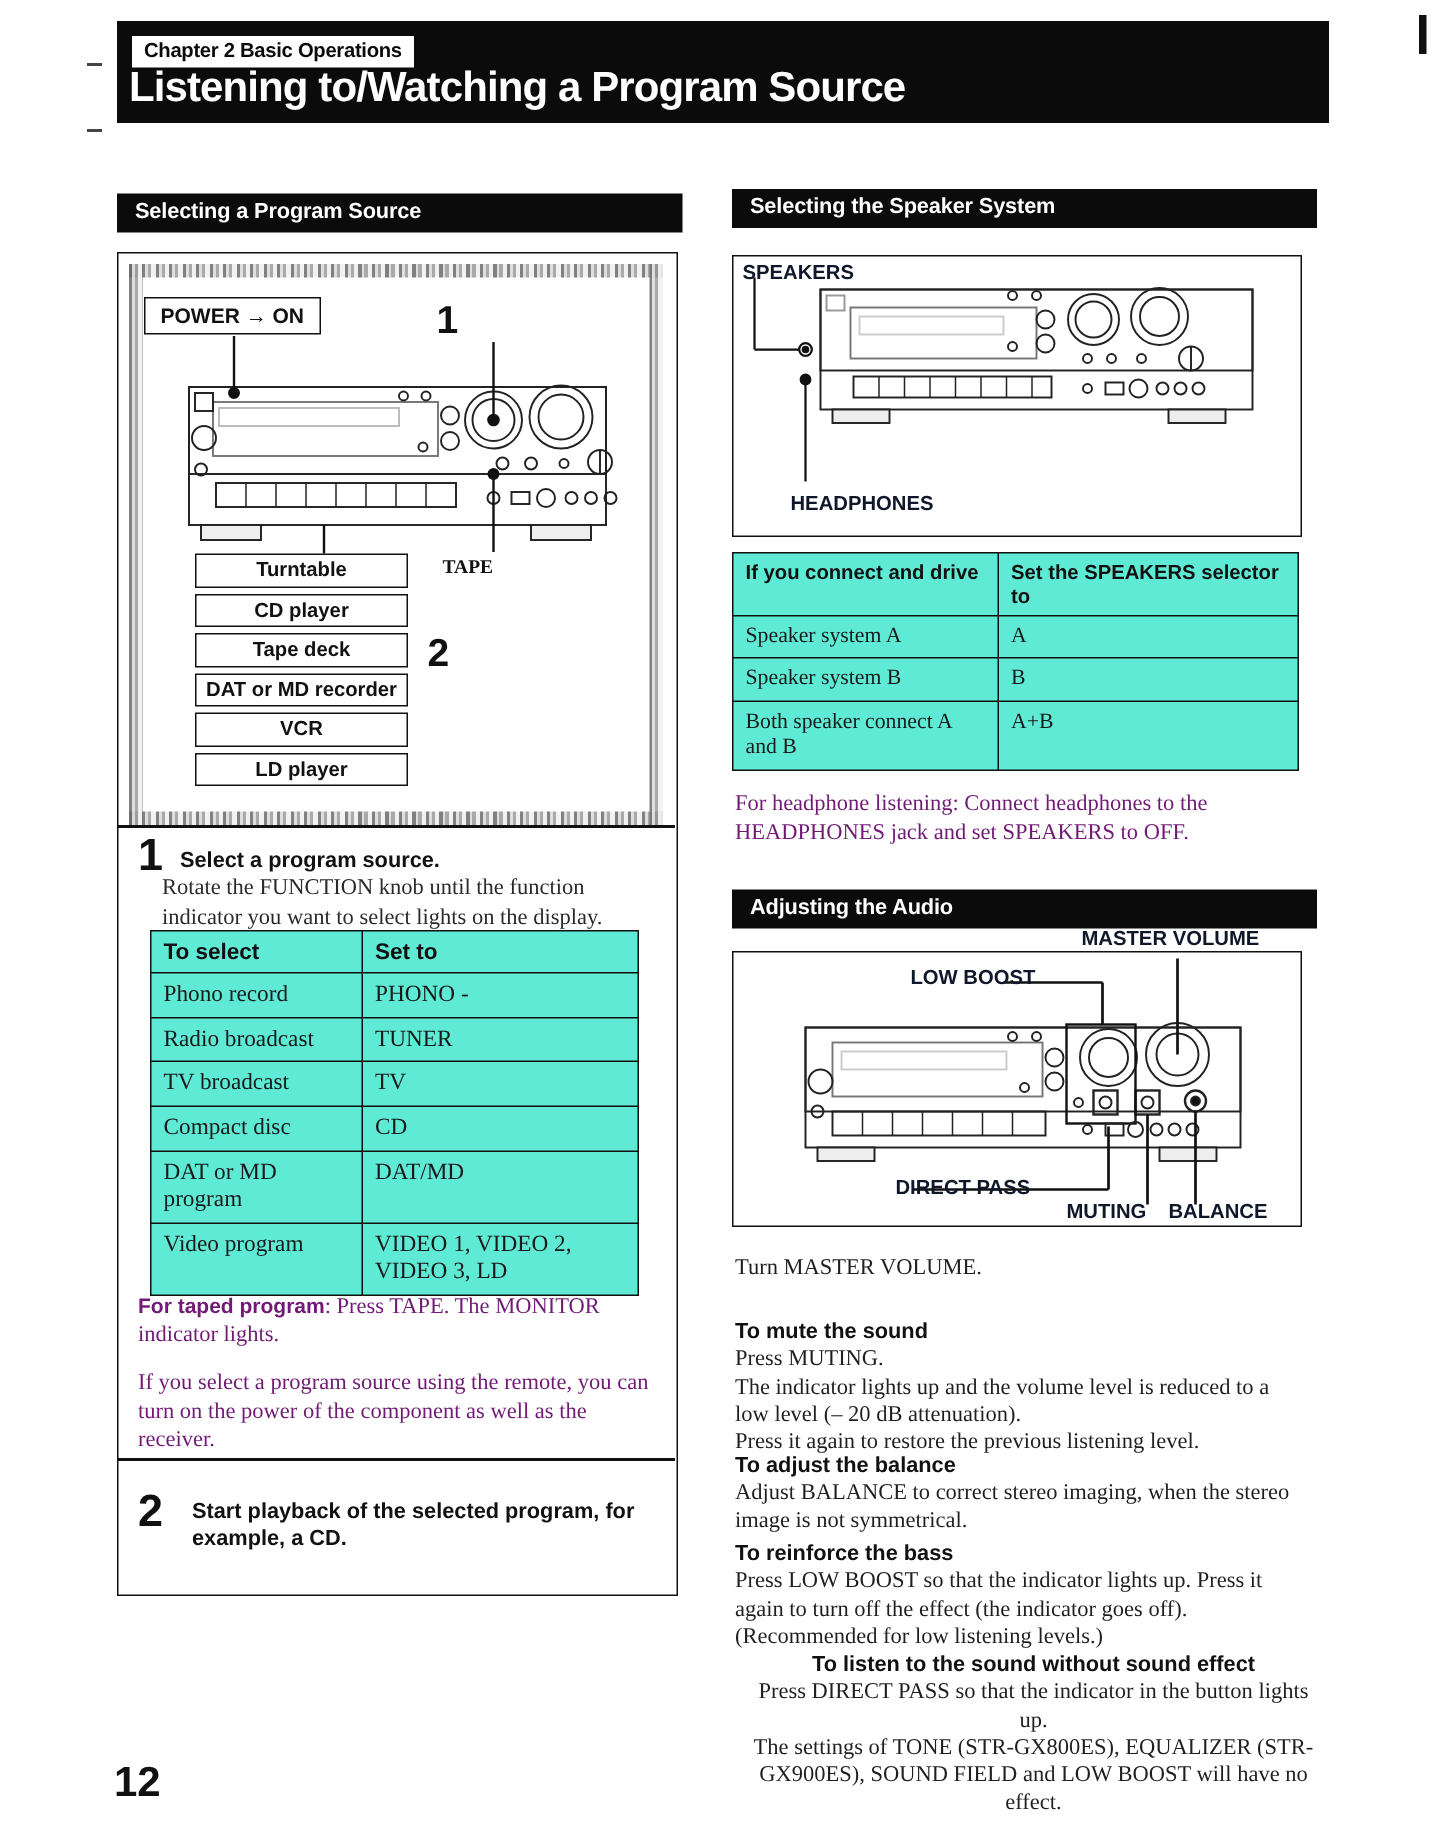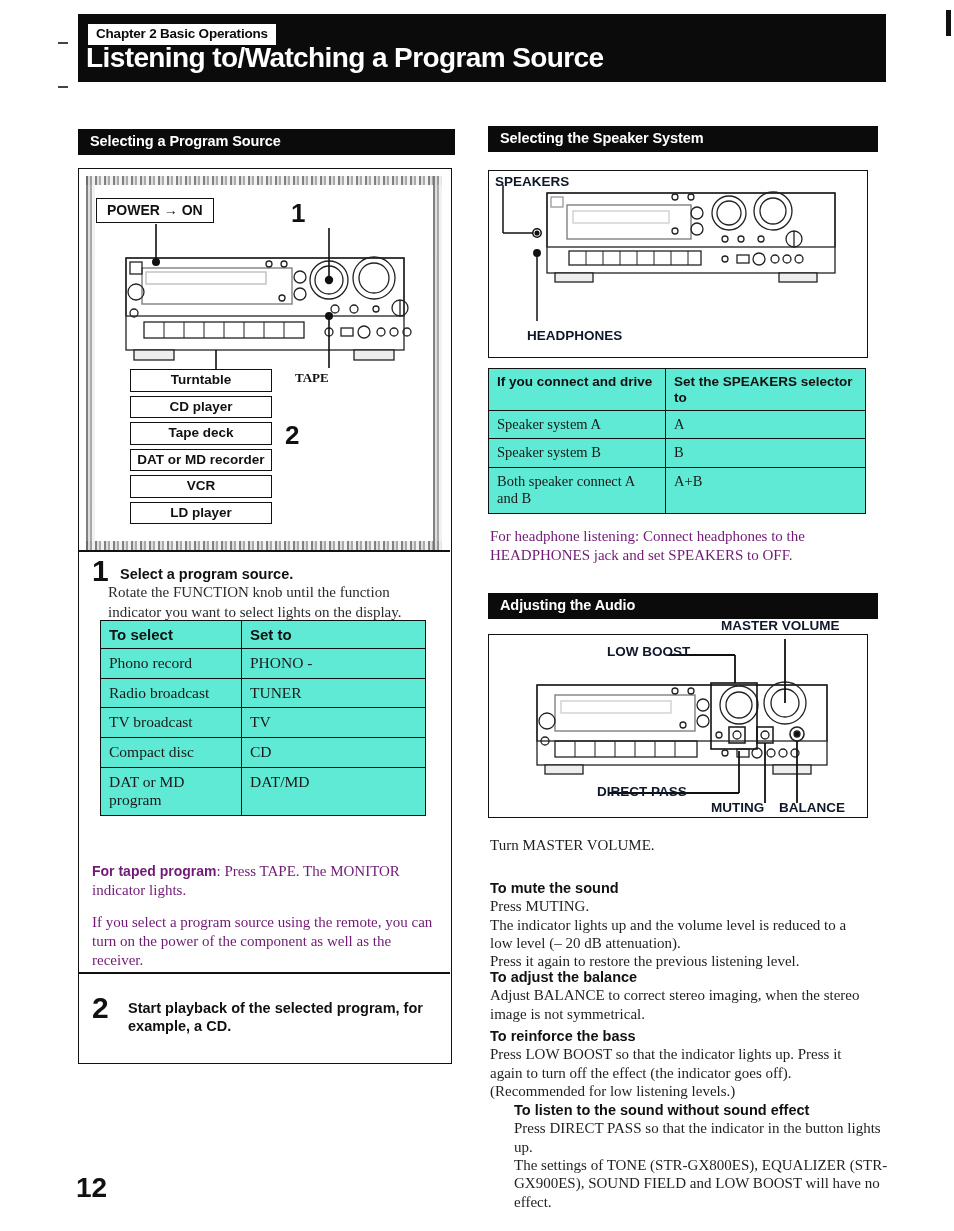--- a/index.html
+++ b/index.html
@@ -266,20 +266,24 @@
         <td>TV broadcast</td>
         <td>TV</td>
       </tr>
       <tr>
         <td>Compact disc</td>
         <td>CD</td>
       </tr>
       <tr>
         <td>DAT or MD program</td>
         <td>DAT/MD</td>
+      </tr>
+      <tr>
+        <td>Video program</td>
+        <td>VIDEO 1, VIDEO 2, VIDEO 3, LD</td>
       </tr>
     </tbody>
   </table>
 
   <div class="abs para" id="para-taped">
     <b>For taped program</b><span>: Press TAPE.  The MONITOR indicator lights.</span>
   </div>
   <div class="abs para" id="para-remote">If you select a program source using the remote, you can turn on the power of the component as well as the receiver.</div>
 
   <div class="abs step-num" id="step2-num">2</div>
@@ -454,21 +458,21 @@
     <h4>To adjust the balance</h4>
     <p>Adjust BALANCE to correct stereo imaging, when the stereo image is not symmetrical.</p>
   </div>
 
   <div class="inst" style="left:490px;top:1028px;">
     <h4>To reinforce the bass</h4>
     <p>Press LOW BOOST so that the indicator lights up.  Press it again to turn off the effect (the indicator goes off).</p>
     <p>(Recommended for low listening levels.)</p>
   </div>
 
-  <div class="inst" style="left:514px;top:1102px;">
+  <div class="inst" style="left:500px;top:1102px;text-align:center;">
     <h4>To listen to the sound without sound effect</h4>
     <p>Press DIRECT PASS so that the indicator in the button lights up.</p>
     <p>The settings of TONE (STR-GX800ES), EQUALIZER (STR-GX900ES), SOUND FIELD and LOW BOOST will have no effect.</p>
   </div>
 
   <div class="abs" id="pagenum">12</div>
 
 </div>
 
 </body></html>

